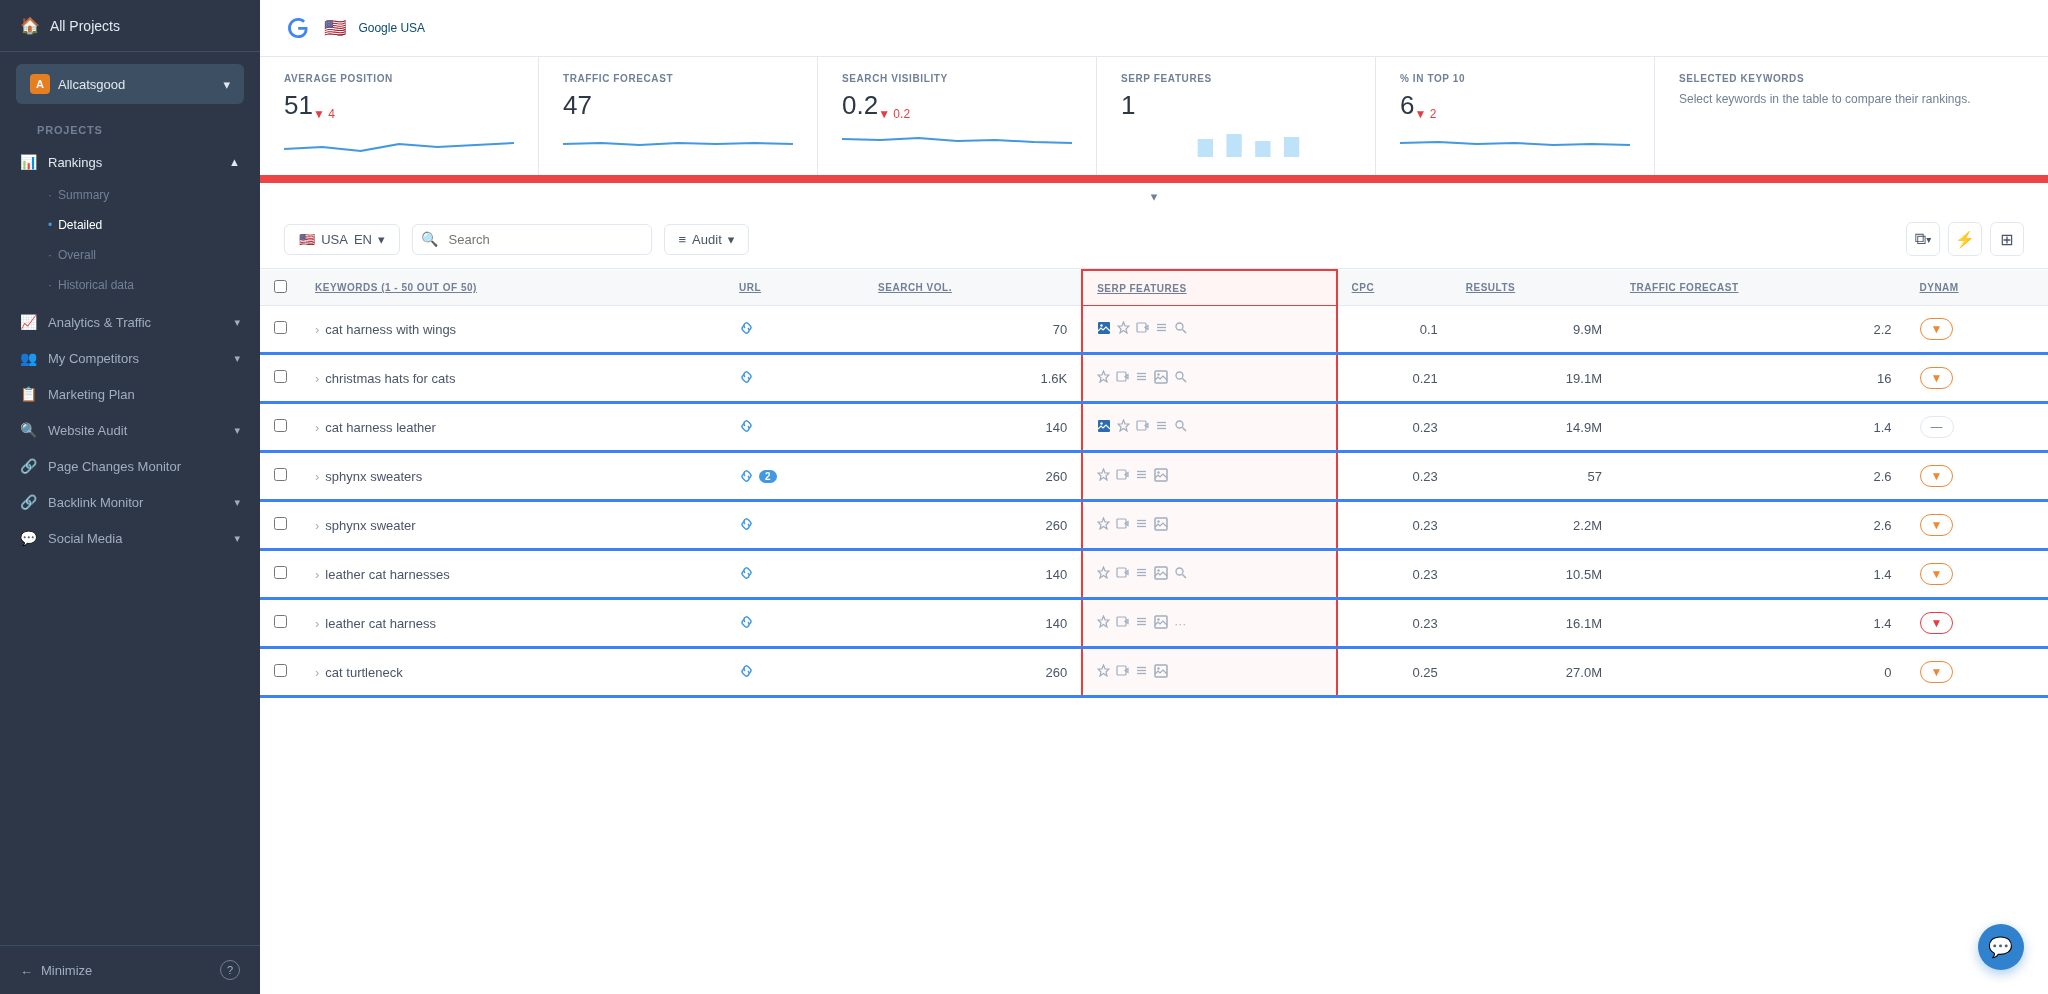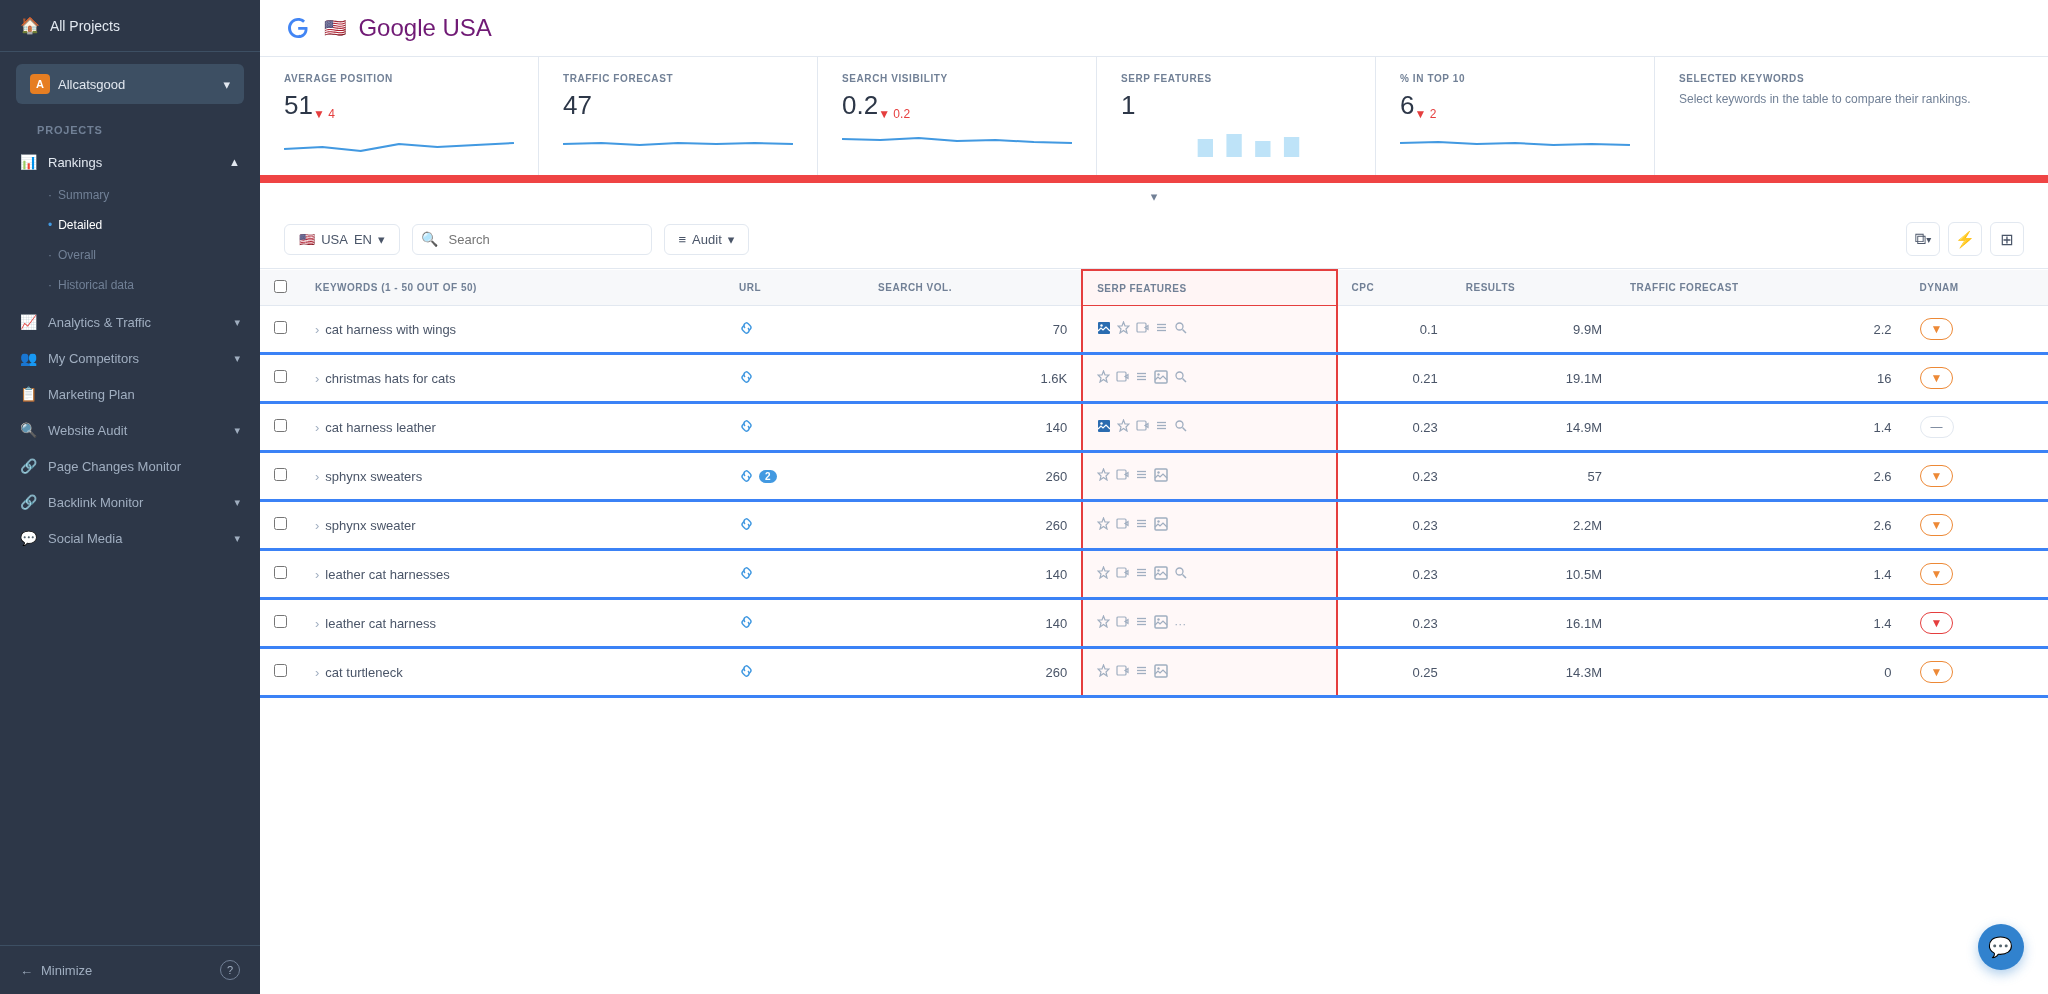--- a/index.html
+++ b/index.html
@@ -105,21 +105,21 @@
     .google-logo {
       width: 28px;
       height: 28px;
       display: flex;
       align-items: center;
       justify-content: center;
       font-size: 20px;
       font-weight: bold;
     }
     .flag-emoji { font-size: 18px; }
-    .header-title { font-size: 24px; font-weight: 500; color: #701a75; }
+    .header-title { font-size: 12px; font-weight: 500; color: #0c4a6e; }
 
     
     .stats-row {
       background: white;
       display: flex;
       border-bottom: 8px solid #ef4444;
       padding: 0;
     }
     .stat-card {
       flex: 1;
@@ -253,20 +253,21 @@
       font-size: 10px;
       font-weight: 700;
       color: #718096;
       letter-spacing: 0.5px;
       text-transform: uppercase;
       border-bottom: 1px solid #e2e8f0;
       white-space: nowrap;
       position: sticky;
       top: 0;
       z-index: 10;
+      text-decoration: underline;
     }
     thead th.serp-col {
       background: #fff5f5;
       border: 2px solid #e53e3e;
       border-bottom: 1px solid #e53e3e;
     }
     tbody tr {
       border-bottom: 3px solid #3b82f6;
     }
     tbody td {
@@ -812,21 +813,21 @@
                     <line x1="2" y1="9.5" x2="11" y2="9.5" stroke="#a0aec0" stroke-width="1.3"></line>
                   </svg></span>
                 <span><svg width="14" height="14" viewBox="0 0 14 14">
                     <rect x="1" y="1" width="12" height="12" rx="1" fill="none" stroke="#a0aec0" stroke-width="1.5"></rect>
                     <circle cx="4.5" cy="4.5" r="1.2" fill="#a0aec0"></circle>
                     <polyline points="1,10 4,7 6,9 9,6 13,10" fill="none" stroke="#a0aec0" stroke-width="1.2"></polyline>
                   </svg></span>
               </div>
             </td>
             <td class="num-cell">0.25</td>
-            <td class="num-cell">14.3M</td>
+            <td class="num-cell">27.0M</td>
             <td class="num-cell">0</td>
             <td><span style="display:inline-flex;align-items:center;gap:4px;padding:3px 10px;border-radius:12px;border:1px solid #ed8936;color:#ed8936;font-size:12px;">▼</span></td>
           </tr>
         </tbody>
     </table>
   </div>
 
 </div>
 
 <div class="chat-bubble">

